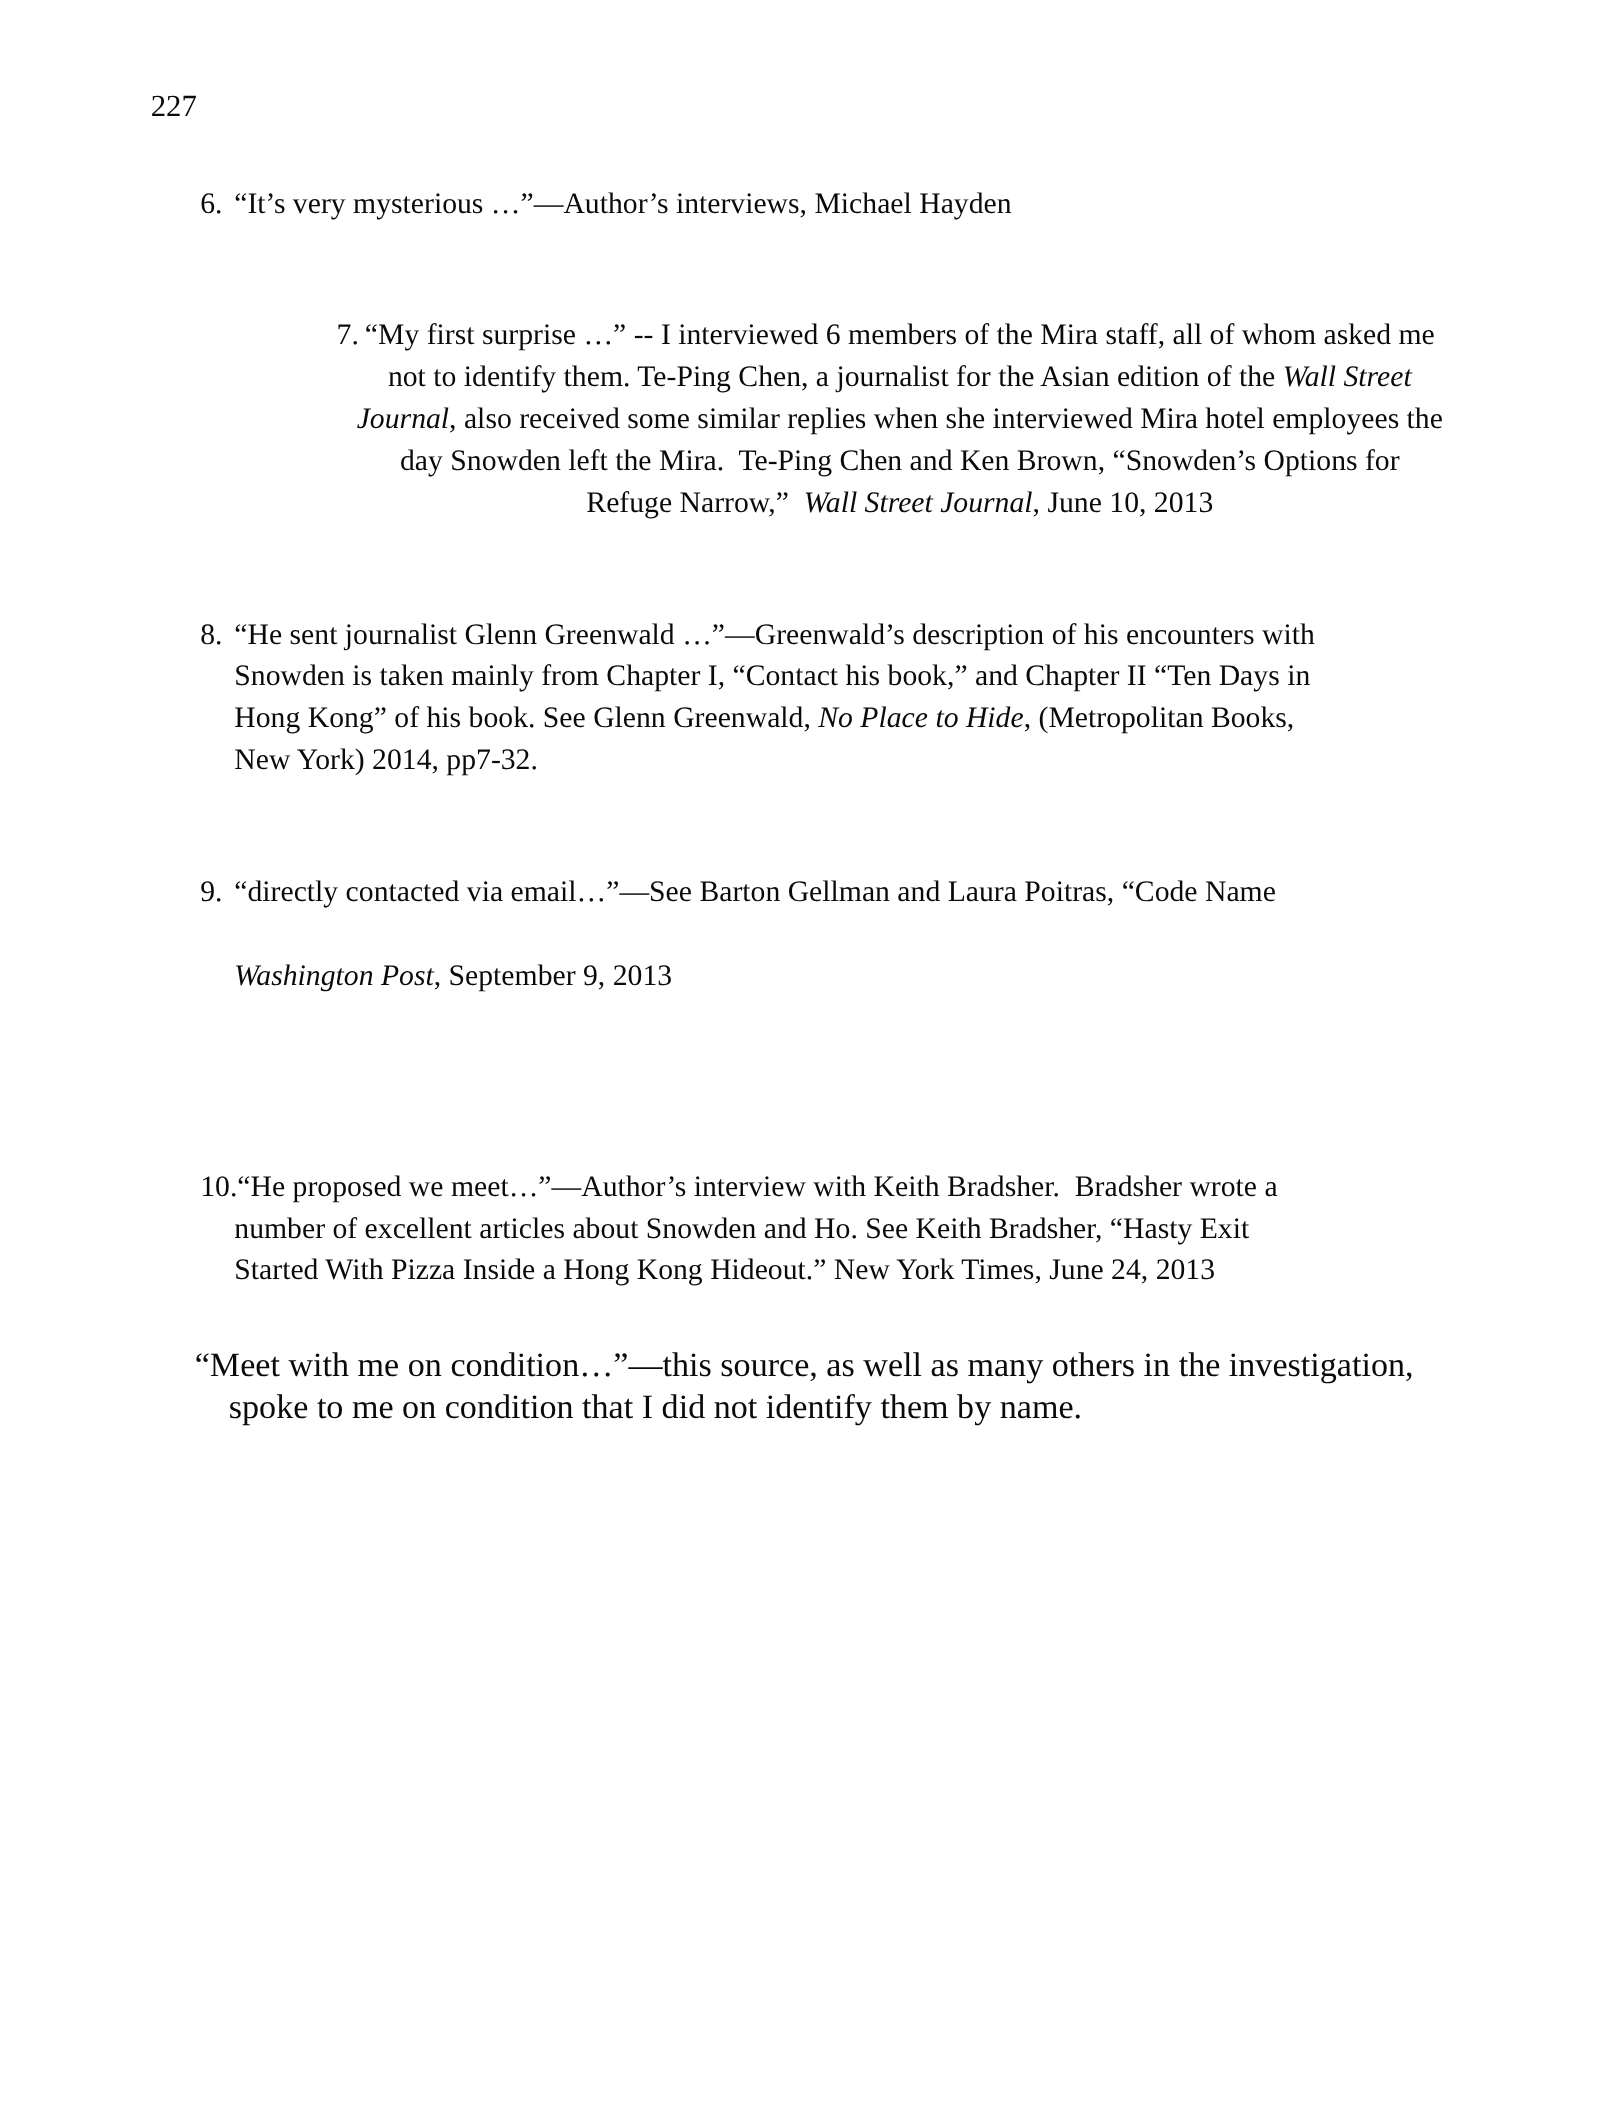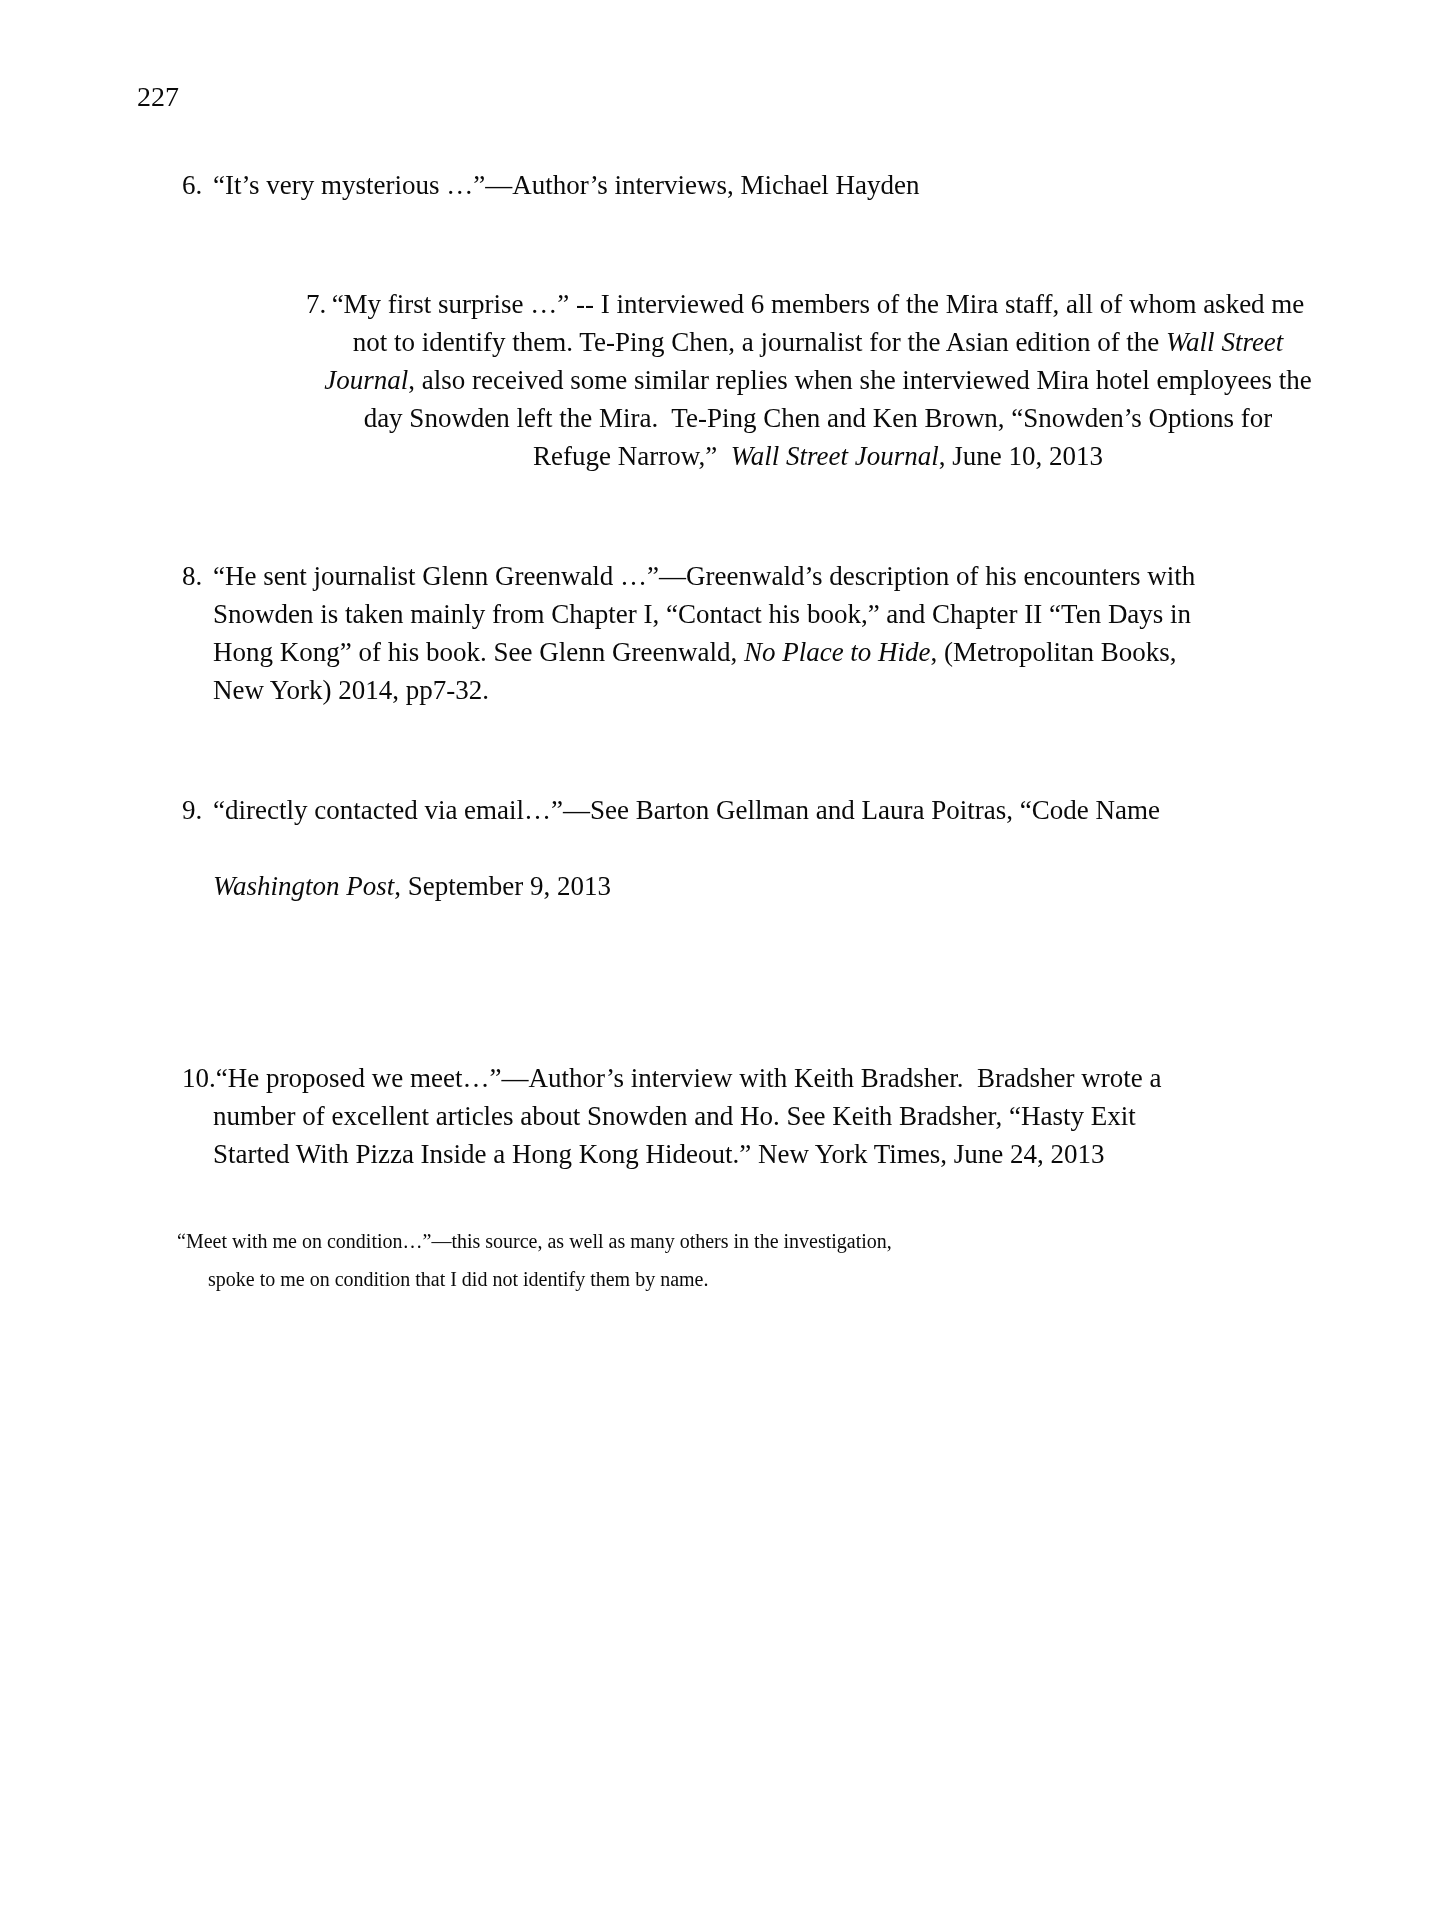--- a/index.html
+++ b/index.html
@@ -43,21 +43,21 @@
   #note-7  { top: 285px; text-align: center; }
   #note-8  { top: 557px; }
   #note-9  { top: 791px; }
   #note-10 { top: 1047px; margin-top: 12px; }
   #note-11 { top: 1161px; }
   .closing {
     position: absolute;
     top: 1222px;
     left: 177px;
     width: 1210px;
-    font-size: 20px;
+    font-size: 31px;
     line-height: 38px;
     padding-left: 31px;
     text-indent: -31px;
     white-space: pre-wrap;
   }
   .it { font-style: italic; }
   .bates-stamp {
     position: absolute;
     top: 1872px;
     right: 23px;

